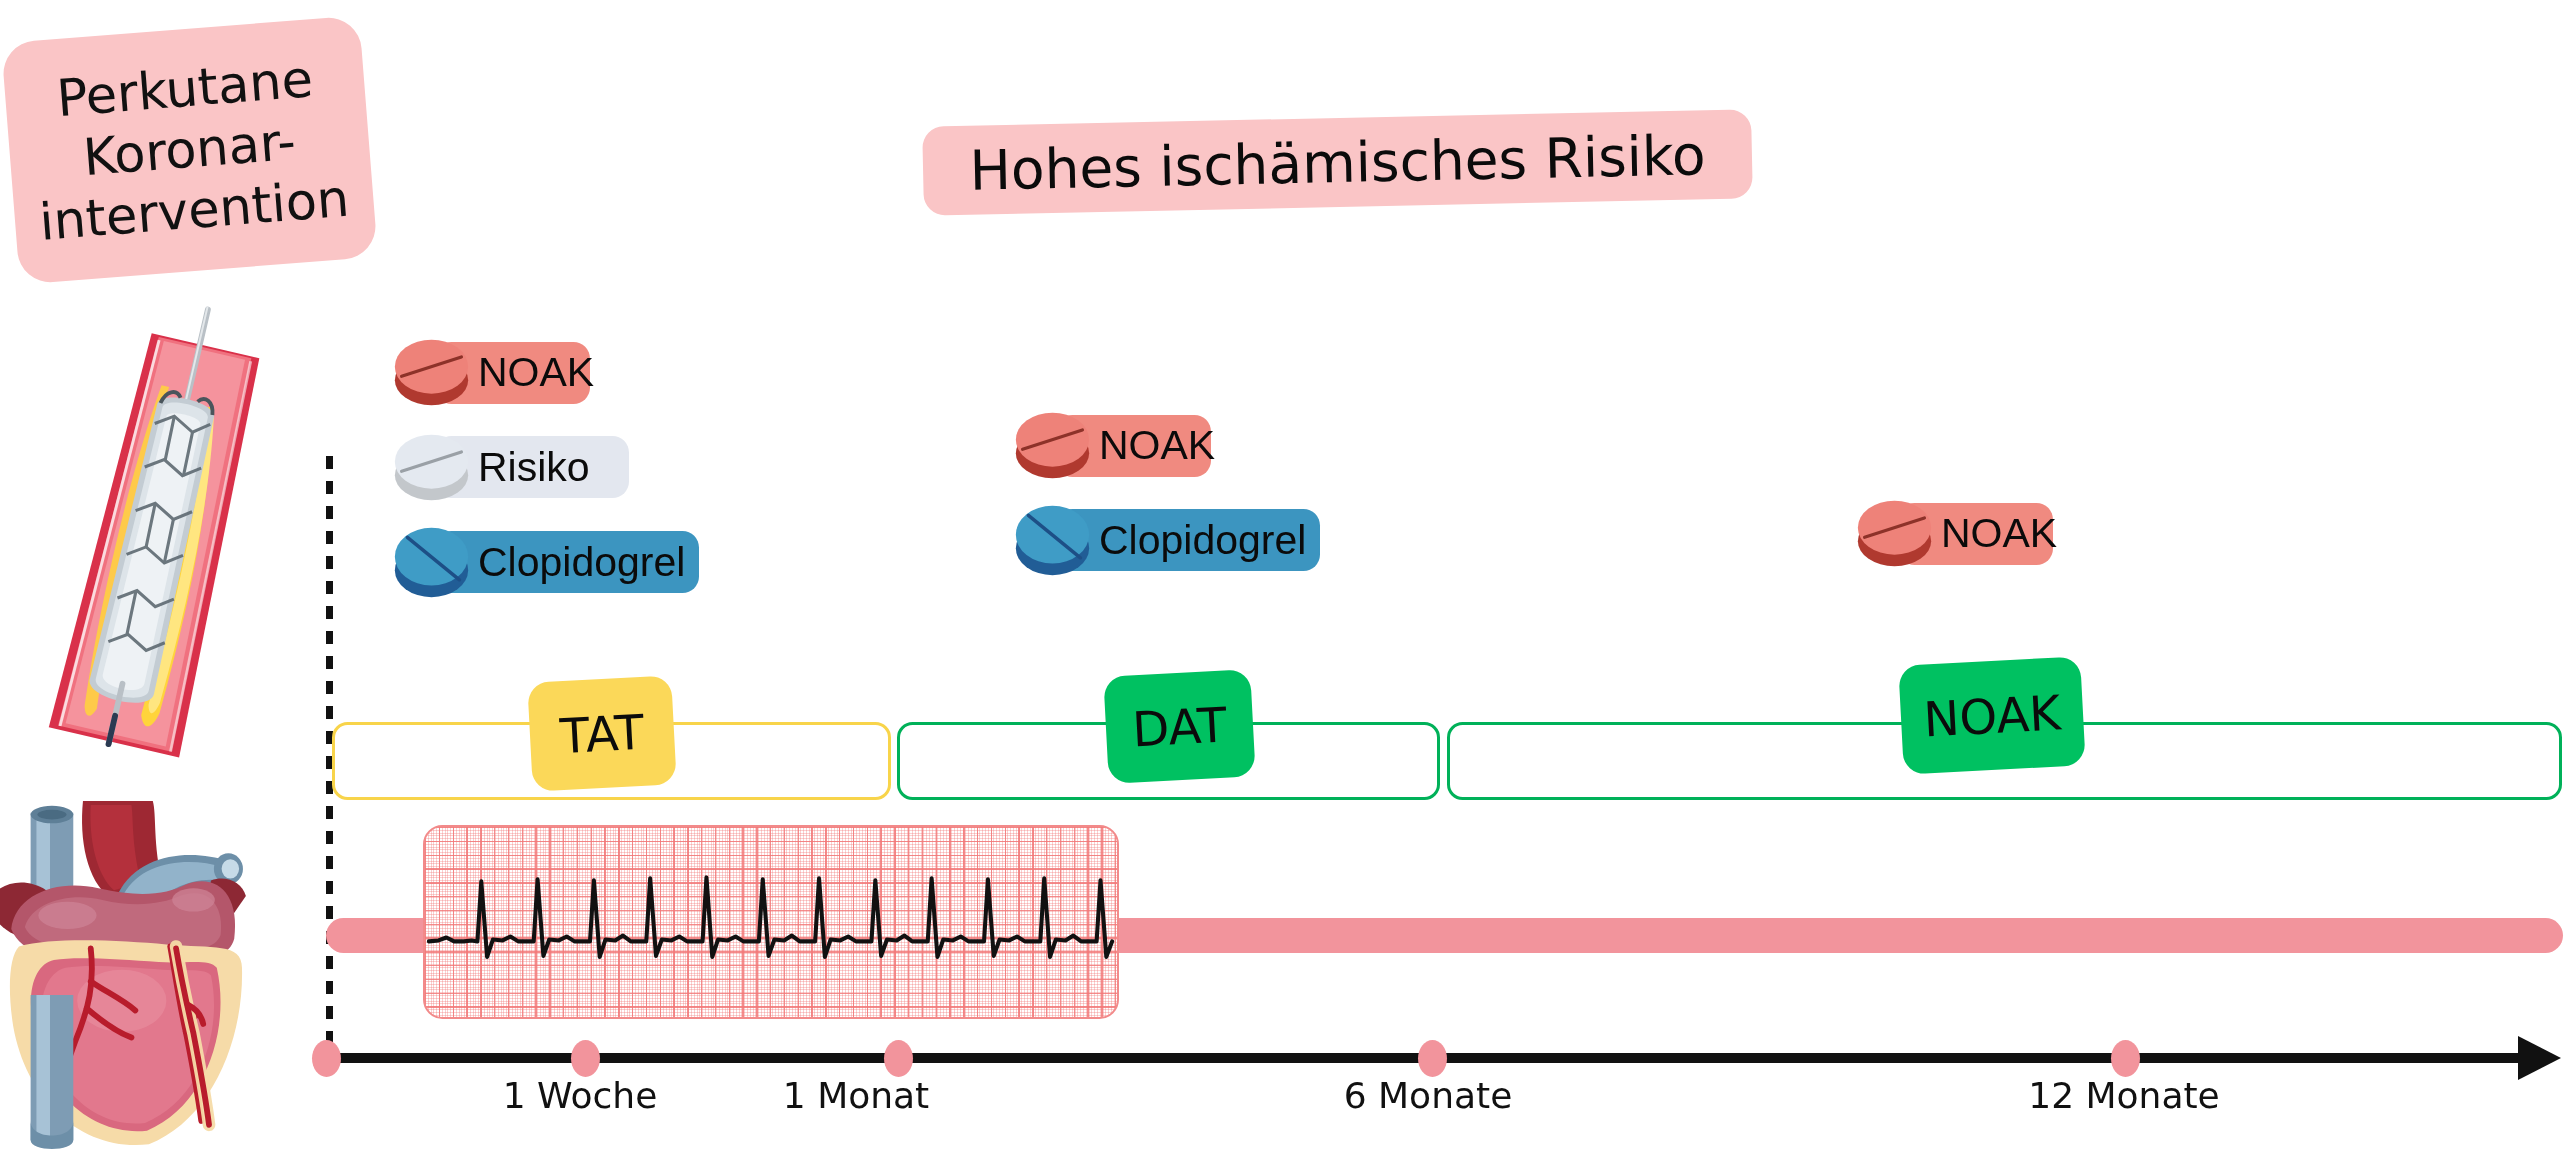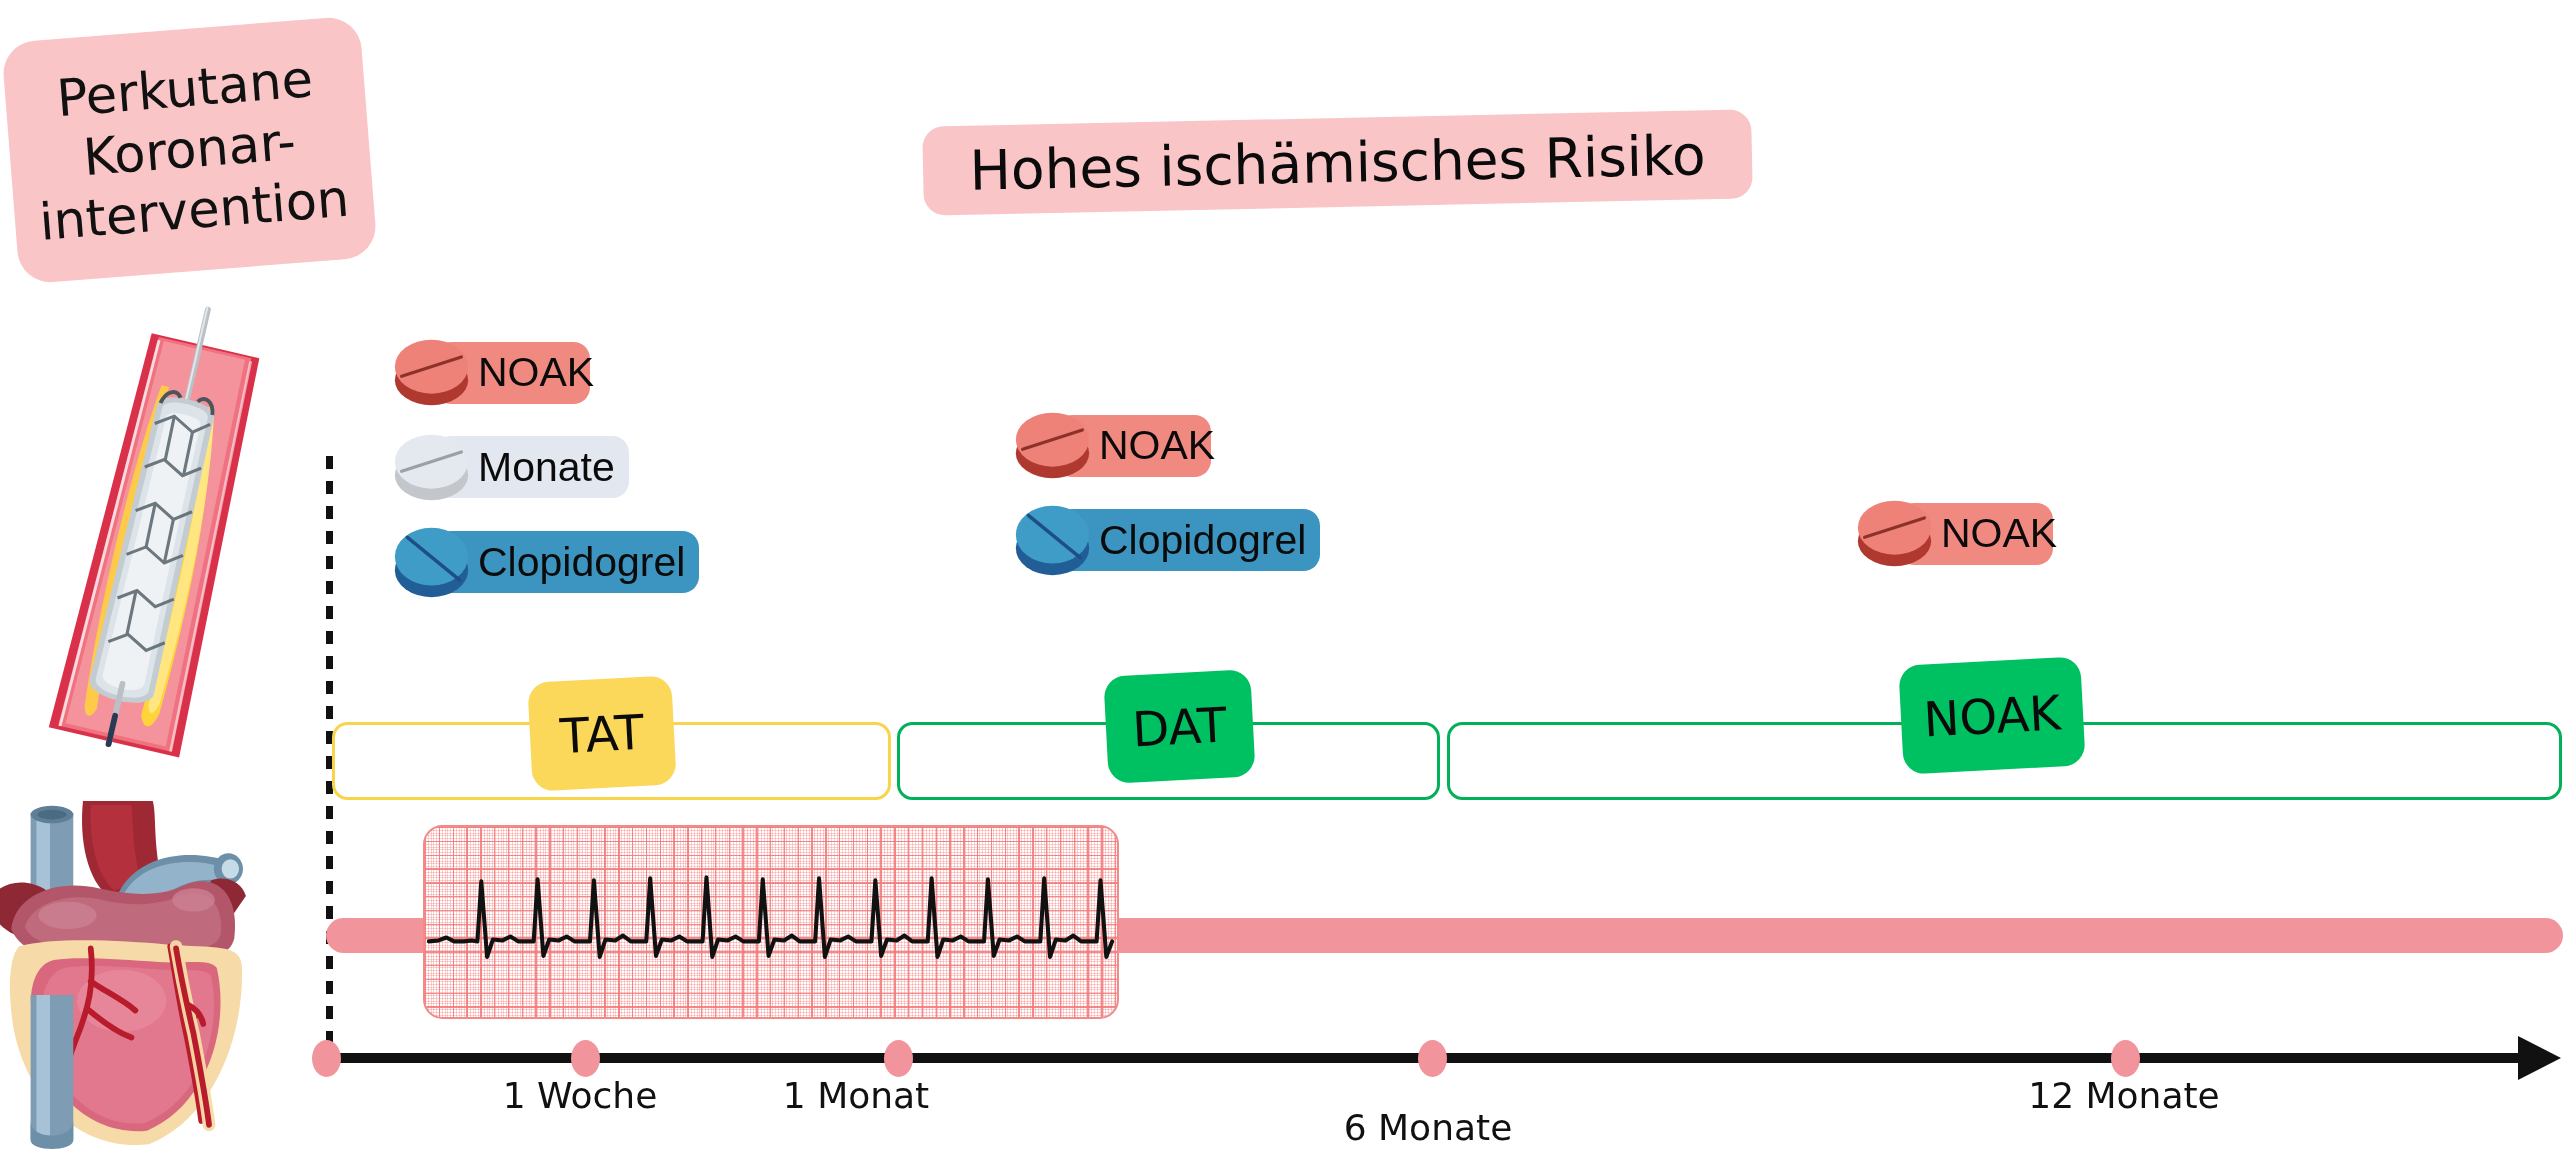--- a/index.html
+++ b/index.html
@@ -214,21 +214,21 @@
       </div>
       <svg class="tablet" viewBox="0 0 90 84">
         <ellipse cx="45" cy="52" rx="38" ry="26" fill="#b0392f"></ellipse>
         <ellipse cx="45" cy="38" rx="38" ry="28" fill="#ee8279"></ellipse>
         <line x1="14" y1="48" x2="76" y2="28" stroke="#8d3229" stroke-width="3.4" stroke-linecap="round"></line>
       </svg>
     </div>
 
     <div class="medrow">
       <div class="pill-tag" style="left:47px;width:194px;background:#e3e7ef;">
-        <span>Monate</span>
+        <span>Risiko</span>
       </div>
       <svg class="tablet" viewBox="0 0 90 84">
         <ellipse cx="45" cy="52" rx="38" ry="26" fill="#c3c7cb"></ellipse>
         <ellipse cx="45" cy="38" rx="38" ry="28" fill="#e4e9f0"></ellipse>
         <line x1="14" y1="48" x2="76" y2="28" stroke="#9aa0a6" stroke-width="3.4" stroke-linecap="round"></line>
       </svg>
     </div>
 
     <div class="medrow">
       <div class="pill-tag" style="left:47px;width:264px;background:#3c95c0;">
@@ -317,17 +317,17 @@
   <div class="axis-arrow"></div>
 
   <div class="tick-dot" style="left:312px;"></div>
   <div class="tick-dot" style="left:571px;"></div>
   <div class="tick-dot" style="left:884px;"></div>
   <div class="tick-dot" style="left:1418px;"></div>
   <div class="tick-dot" style="left:2111px;"></div>
 
   <div class="tick-label" style="left:580px;">1 Woche</div>
   <div class="tick-label" style="left:856px;">1 Monat</div>
-  <div class="tick-label" style="left:1428px;margin-top:32px;">6 Monate</div>
+  <div class="tick-label" style="left:1428px;">6 Monate</div>
   <div class="tick-label" style="left:2124px;">12 Monate</div>
 
 </div>
 
 
 </body></html>

